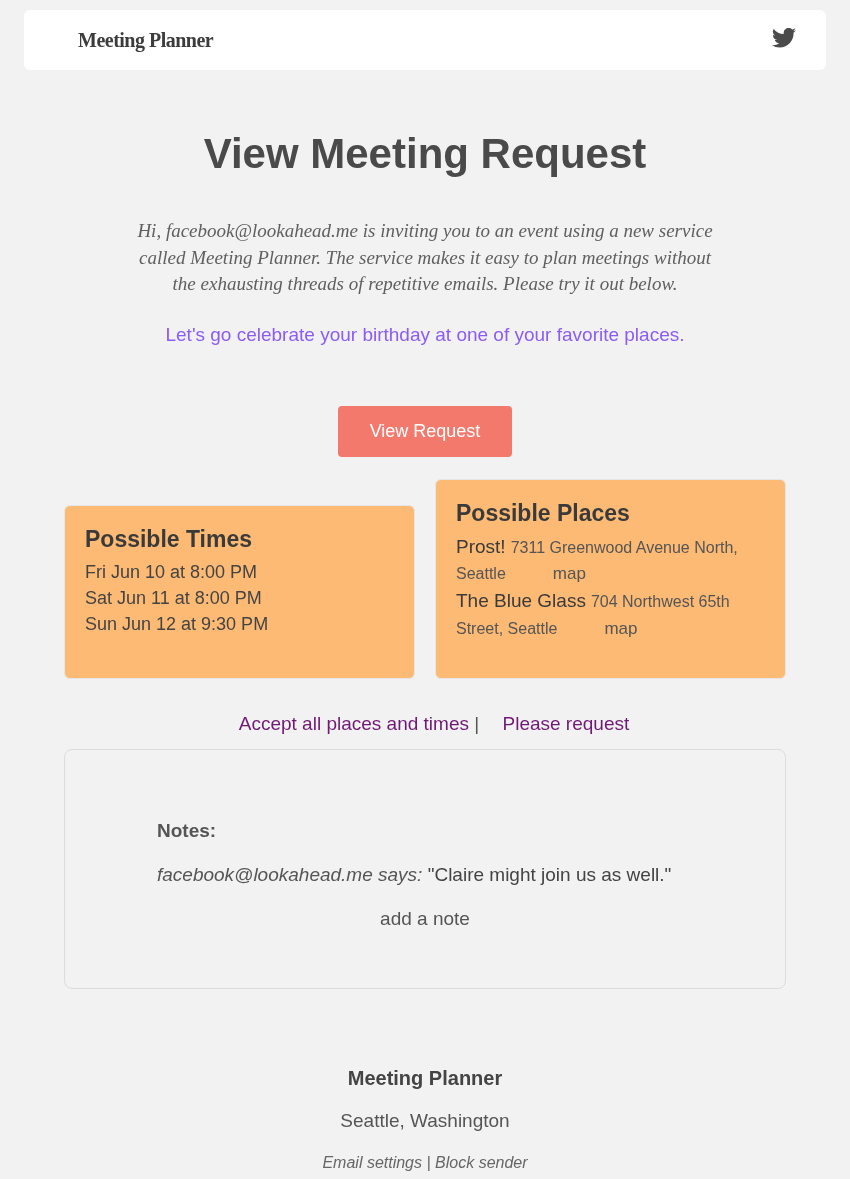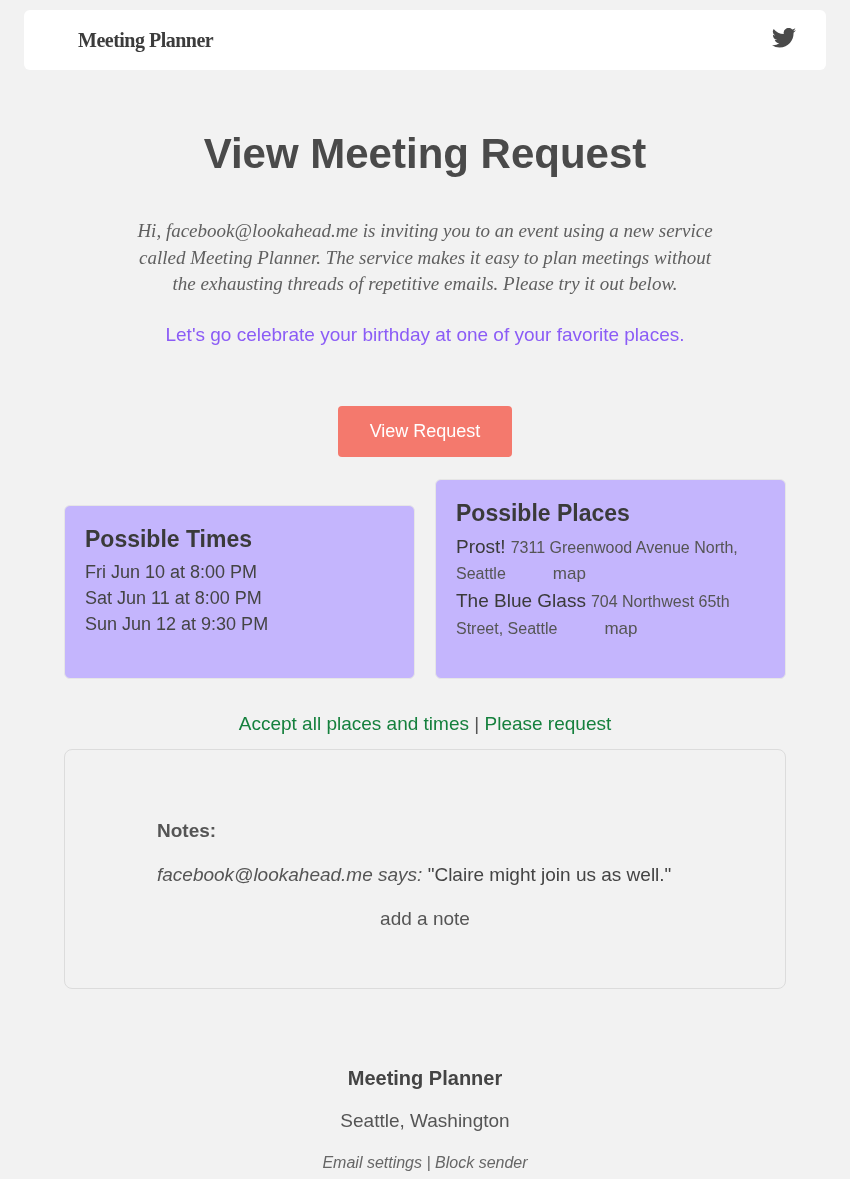--- a/index.html
+++ b/index.html
@@ -62,21 +62,21 @@
     border: none;
     cursor: pointer;
   }
   .cards {
     display: flex;
     gap: 20px;
     margin-top: 22px;
     text-align: left;
   }
   .card {
-    background: #c4b5fd;
+    background: #fdba74;
     border: 1px solid #e6e6e6;
     border-radius: 6px;
     padding: 20px 20px 28px 20px;
     flex: 1;
   }
   .card.times { margin-top: 26px; min-height: 150px; }
   .card.places { min-height: 200px; }
   .card h2 {
     margin: 0 0 6px 0;
     font-size: 23px;
@@ -89,21 +89,21 @@
     line-height: 1.45;
   }
   .place-name { font-size: 19px; color: #3a3a3a; }
   .place-addr { font-size: 16px; color: #555; }
   .map-link { font-size: 17px; color: #555; margin-left: 42px; }
   .actions {
     margin-top: 34px;
     font-size: 19px;
     color: #555;
   }
-  .actions .lnk { color: #15803d; cursor: pointer; }
+  .actions .lnk { color: #701a75; cursor: pointer; margin-left: 18px; }
   .notes-box {
     border: 1px solid #dcdcdc;
     border-radius: 8px;
     margin-top: 14px;
     text-align: left;
     padding: 70px 92px 58px 92px;
   }
   .notes-title {
     font-weight: 700;
     font-size: 19px;

